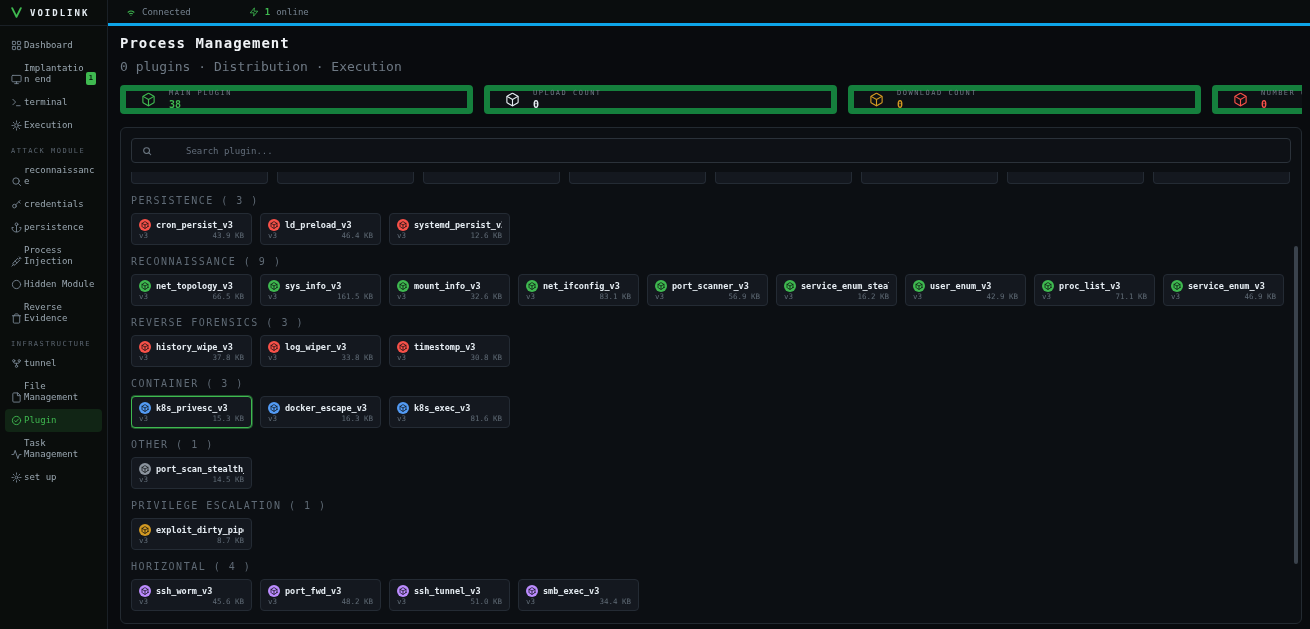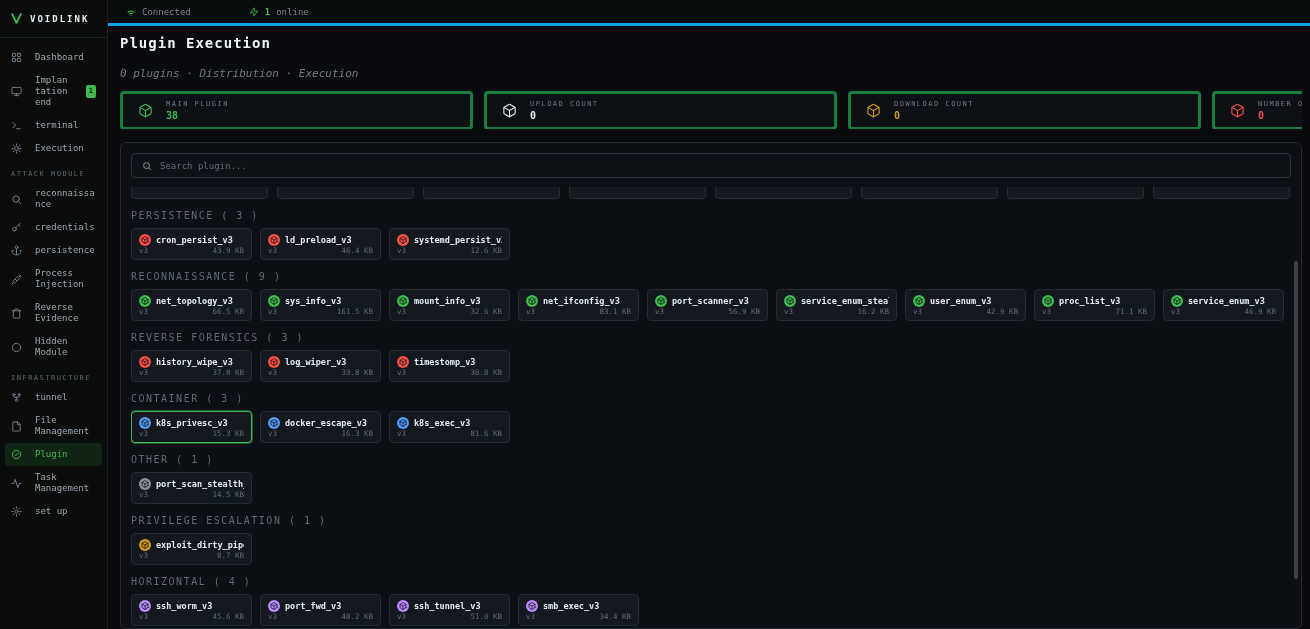--- a/index.html
+++ b/index.html
@@ -7,61 +7,61 @@
   body {
     background:#060809;
     font-family:"DejaVu Sans Mono","Liberation Mono",monospace;
     color:#adbac7;
     display:flex;
   }
   svg { display:block; }
 
   
   .sidebar { width:108px; flex:none; background:#0a0d0c; border-right:1px solid #1a2026; display:flex; flex-direction:column; }
-  .logo-row { height:38px; border-bottom:1px solid #1a2026; display:flex; align-items:center; gap:7px; padding:0 10px; flex:none; }
+  .logo-row { height:26px; border-bottom:1px solid #1a2026; display:flex; align-items:center; gap:7px; padding:0 10px; flex:none; }
   .logo-mark { width:13px; height:13px; color:#3fb950; }
   .logo-mark svg { width:13px; height:13px; }
   .logo-text { font-size:9px; font-weight:bold; letter-spacing:2px; color:#e6edf3; }
   .nav { padding:8px 5px; overflow:hidden; }
-  .nav-item { display:flex; align-items:center; gap:13px; padding:6px 6px; border-radius:4px; font-size:9px; line-height:11px; color:#9aa7b1; cursor:pointer; }
+  .nav-item { display:flex; align-items:flex-end; gap:2px; padding:6px 6px; border-radius:4px; font-size:9px; line-height:11px; color:#9aa7b1; cursor:pointer; }
   .nav-item .nav-ic { width:11px; height:11px; flex:none; margin-top:0; color:#768390; }
   .nav-item .nav-ic svg { width:11px; height:11px; }
   .nav-item .nav-label { flex:1 1 auto; word-break:break-word; }
   .nav-item.active { background:rgba(63,185,80,.14); color:#3fb950; }
   .nav-item.active .nav-ic { color:#3fb950; }
   .nav-badge { background:#3fb950; color:#06230f; font-size:7px; font-weight:bold; border-radius:2px; padding:1px 3px; flex:none; }
   .nav-section { font-size:7px; letter-spacing:1.5px; color:#5b6570; padding:10px 6px 4px; }
 
   
   .right { flex:1 1 auto; display:flex; flex-direction:column; background:#090b0e; min-width:0; }
   .topbar { height:26px; flex:none; border-bottom:3px solid #0ea5e9; display:flex; align-items:center; gap:58px; padding:0 18px; font-size:9px; color:#768390; background:#0a0d0e; }
   .tb-group { display:flex; align-items:center; gap:6px; }
   .tb-ic { width:10px; height:10px; color:#3fb950; }
   .tb-ic svg { width:10px; height:10px; }
   .tb-count { color:#3fb950; font-weight:bold; }
 
   .page-head { padding:9px 16px 0 12px; }
   .page-title { font-size:14px; font-weight:bold; letter-spacing:1px; color:#f0f3f6; }
-  .page-sub { font-size:11px; color:#6e7984; margin-top:16px;font-style:italic; }
+  .page-sub { font-size:13px; color:#6e7984; margin-top:8px; }
 
   
   .stats-row { display:flex; gap:11px; margin:11px 8px 0 12px; overflow:hidden; }
-  .stat-card { flex:none; width:353px; height:39px; background:#0d1014; border:3px solid #15803d; border-radius:4px; display:flex; align-items:center; gap:13px; padding:0 15px; }
+  .stat-card { flex:none; width:353px; height:29px; background:#0d1014; border:6px solid #15803d; border-radius:4px; display:flex; align-items:center; gap:13px; padding:0 15px; }
   .stat-ic { width:15px; height:15px; flex:none; }
   .stat-ic svg { width:15px; height:15px; }
   .stat-body { display:flex; flex-direction:column; gap:2px; }
   .stat-label { font-size:7px; letter-spacing:1.5px; color:#6e7984; }
   .stat-value { font-size:10px; font-weight:bold; line-height:12px; }
 
   
   .panel { margin:13px 8px 0 12px; height:497px; background:#0c0f13; border:1px solid #232a31; border-radius:6px; padding:10px 10px 0 10px; position:relative; overflow:hidden; }
   .searchbar { height:25px; background:#0e1116; border:1px solid #2b323a; border-radius:4px; display:flex; align-items:center; gap:8px; padding:0 10px; }
   .search-ic { width:10px; height:10px; color:#6e7984; flex:none; }
   .search-ic svg { width:10px; height:10px; }
-  .searchbar input { background:transparent; border:none; outline:none; color:#adbac7; font-family:inherit; font-size:9px; width:100%; }
+  .searchbar input { background:transparent; border:none; outline:none; color:#adbac7; font-family:inherit; font-size:9px; width:100%;margin-left:26px; }
   .searchbar input::placeholder { color:#636e7b; }
 
   .plist { margin-top:9px; height:444px; overflow:hidden; }
   .card-grid { display:grid; grid-template-columns:repeat(auto-fill,121px); gap:8px; }
   .clipped-grid { display:grid; grid-template-columns:repeat(auto-fill,137px); gap:9px; }
   .pcard { width:121px; height:32px; background:#14181f; border:1px solid #242b34; border-radius:4px; padding:5px 7px 4px; display:flex; flex-direction:column; justify-content:space-between; cursor:pointer; }
   .pcard.selected { border-color:#3fb950; box-shadow:0 0 0 1px rgba(63,185,80,.45); }
   .pcard-top { display:flex; align-items:center; gap:5px; min-width:0; }
   .p-ic { width:12px; height:12px; flex:none; border-radius:50%; display:flex; align-items:center; justify-content:center; background:var(--c); }
   .p-ic svg { width:8px; height:8px; color:rgba(10,13,14,.9); }
@@ -164,33 +164,33 @@
           <svg viewBox="0 0 24 24" fill="none" stroke="currentColor" stroke-width="2" stroke-linecap="round" stroke-linejoin="round">
             <path d="M18 2l4 4M17 7l3-3M19 9L8.7 19.3c-1 1-2.5 1-3.4 0l-.6-.6c-1-1-1-2.5 0-3.4L15 5M9 11l4 4M5 19l-3 3"></path>
           </svg>
         </span>
     <span class="nav-label">Process Injection</span>
 
   </div>
   <div class="nav-item">
     <span class="nav-ic">
           <svg viewBox="0 0 24 24" fill="none" stroke="currentColor" stroke-width="2" stroke-linecap="round" stroke-linejoin="round">
+            <circle cx="12" cy="12" r="9"></circle>
+          </svg>
+        </span>
+    <span class="nav-label">Hidden Module</span>
+
+  </div>
+  <div class="nav-item">
+    <span class="nav-ic">
+          <svg viewBox="0 0 24 24" fill="none" stroke="currentColor" stroke-width="2" stroke-linecap="round" stroke-linejoin="round">
             <path d="M3 6h18M19 6v14a2 2 0 0 1-2 2H7a2 2 0 0 1-2-2V6M8 6V4a2 2 0 0 1 2-2h4a2 2 0 0 1 2 2v2"></path>
           </svg>
         </span>
     <span class="nav-label">Reverse Evidence</span>
-
-  </div>
-  <div class="nav-item">
-    <span class="nav-ic">
-          <svg viewBox="0 0 24 24" fill="none" stroke="currentColor" stroke-width="2" stroke-linecap="round" stroke-linejoin="round">
-            <circle cx="12" cy="12" r="9"></circle>
-          </svg>
-        </span>
-    <span class="nav-label">Hidden Module</span>
 
   </div>
       <div class="nav-section">INFRASTRUCTURE</div>
   <div class="nav-item">
     <span class="nav-ic">
           <svg viewBox="0 0 24 24" fill="none" stroke="currentColor" stroke-width="2" stroke-linecap="round" stroke-linejoin="round">
             <circle cx="6" cy="6" r="2.5"></circle>
             <circle cx="18" cy="6" r="2.5"></circle>
             <circle cx="12" cy="18" r="2.5"></circle>
             <path d="M6 8.5v1a2 2 0 0 0 2 2h8a2 2 0 0 0 2-2v-1M12 11.5v4"></path>
@@ -258,21 +258,21 @@
         <svg viewBox="0 0 24 24" fill="none" stroke="currentColor" stroke-width="2" stroke-linejoin="round">
             <path d="M13 2L3 14h9l-1 8 10-12h-9l1-8z"></path>
           </svg>
       </span>
       <span class="tb-count">1</span>
         <span>online</span>
     </span>
   </div>
 
   <div class="page-head">
-    <div class="page-title">Plugin Execution</div>
+    <div class="page-title">Process Management</div>
     <div class="page-sub">0 plugins · Distribution · Execution</div>
   </div>
 
   <div class="stats-row">
   <div class="stat-card">
     <span class="stat-ic" style="color:#3fb950">
           <svg viewBox="0 0 24 24" fill="none" stroke="currentColor" stroke-width="1.8" stroke-linecap="round" stroke-linejoin="round">
             <path d="M21 16V8a2 2 0 0 0-1-1.73l-7-4a2 2 0 0 0-2 0l-7 4A2 2 0 0 0 3 8v8a2 2 0 0 0 1 1.73l7 4a2 2 0 0 0 2 0l7-4A2 2 0 0 0 21 16z"></path>
             <path d="M3.3 7L12 12l8.7-5M12 22V12"></path>
           </svg>

